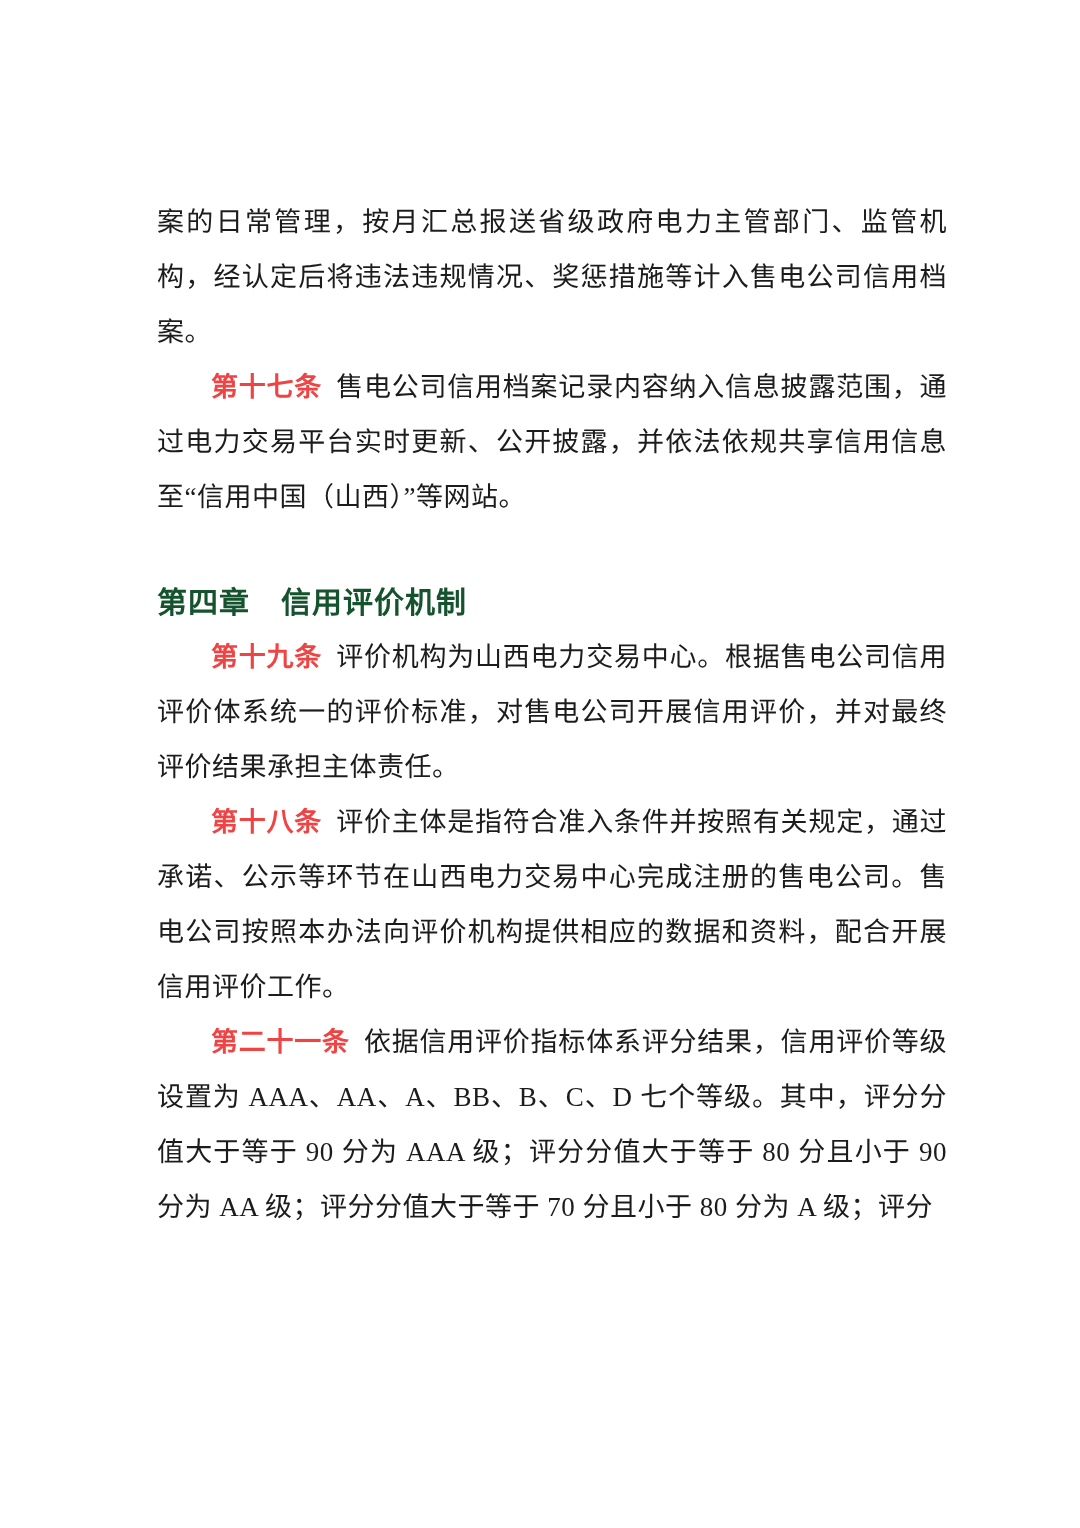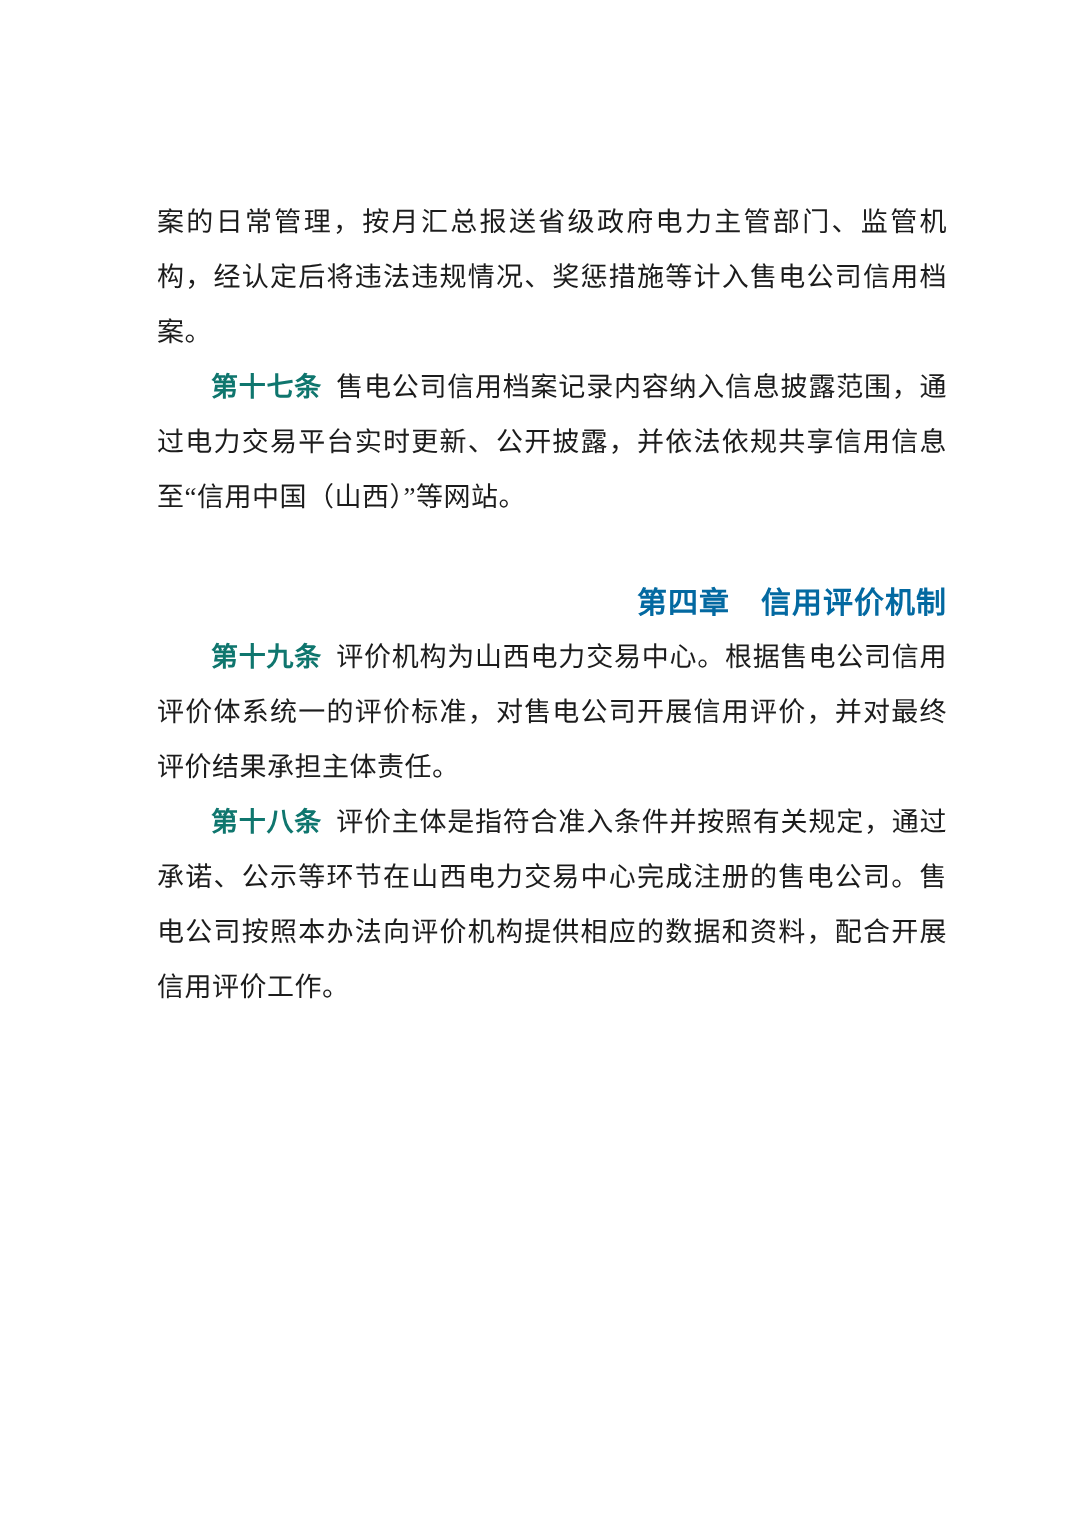--- a/index.html
+++ b/index.html
@@ -34,31 +34,31 @@
   }
   .para.indent {
     text-indent: 54px;
   }
   .para.no-indent {
     text-indent: 0;
   }
   .article-label {
     font-weight: 700;
     margin-right: 14px;
-    color: #0f766e;
+    color: #ef4444;
   }
   .chapter-heading {
     margin: 50px 0 0 0;
     font-family: "Liberation Sans", "DejaVu Sans", sans-serif;
     font-weight: 700;
     font-size: 30px;
     line-height: 55px;
-    text-align: right;
+    text-align: left;
     letter-spacing: 1px;
-    color: #0369a1;
+    color: #14532d;
   }
   .page-footer {
     position: absolute;
     top: 1374px;
     right: 135px;
     font-size: 26px;
     line-height: 30px;
     letter-spacing: 4px;
     color: #3f3f3f;
     font-family: "Liberation Serif", "DejaVu Serif", serif;
@@ -81,18 +81,21 @@
 
     <p class="para indent">
       <span class="article-label">第十九条</span><span>评价机构为山西电力交易中心。根据售电公司信用评价体系统一的评价标准，对售电公司开展信用评价，并对最终评价结果承担主体责任。</span>
     </p>
 
     <p class="para indent">
       <span class="article-label">第十八条</span><span>评价主体是指符合准入条件并按照有关规定，通过承诺、公示等环节在山西电力交易中心完成注册的售电公司。售电公司按照本办法向评价机构提供相应的数据和资料，配合开展信用评价工作。</span>
     </p>
 
 
+    <p class="para indent">
+      <span class="article-label">第二十一条</span><span>依据信用评价指标体系评分结果，信用评价等级设置为 AAA、AA、A、BB、B、C、D 七个等级。其中，评分分值大于等于 90 分为 AAA 级；评分分值大于等于 80 分且小于 90 分为 AA 级；评分分值大于等于 70 分且小于 80 分为 A 级；评分</span>
+    </p>
 
   </main>
 
   <div class="page-footer">— 6 —</div>
 
 </div>
 
 </body></html>

